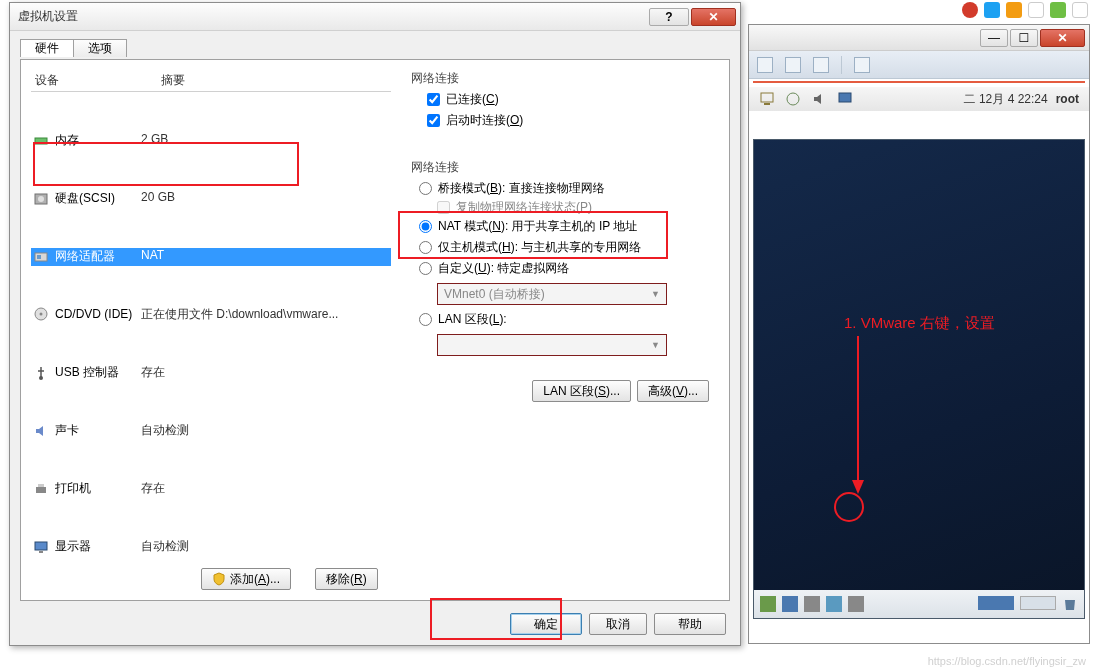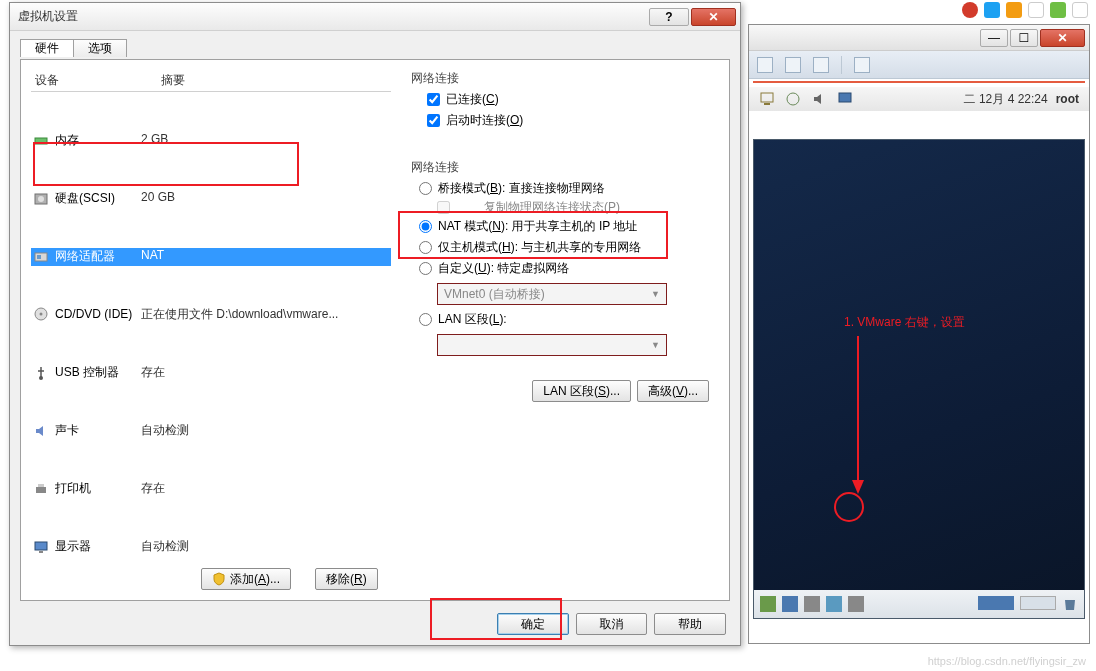--- a/index.html
+++ b/index.html
@@ -33,21 +33,21 @@
 
 
 .rside { position: absolute; left: 390px; top: 10px; right: 10px; }
 .group-title { color:#444; margin-bottom:2px; }
 .chkrow { display:flex; align-items:center; padding:2px 16px; }
 .chkrow input { margin-right:6px; }
 .u { text-decoration: underline; }
 .netgroup { margin-top:28px; }
 .radiorow { display:flex; align-items:center; padding:2px 8px; }
 .radiorow input { margin-right:6px; }
-.subrow { padding-left: 26px; display:flex; align-items:center; color:#888;gap:28px; }
+.subrow { padding-left: 26px; display:flex; align-items:center; color:#888; }
 .subrow input[type=checkbox] { margin-right:6px; }
 .combo { width: 230px; height:22px; border:1px solid #7f1d1d; background:#f4f4f4; color:#888; display:flex; align-items:center; justify-content:space-between; padding:0 6px; margin:4px 0 4px 26px; }
 .combo .arrow { font-size:9px; color:#888; }
 
 .btnrow { position:absolute; right:10px; top:310px; display:flex; gap:6px; }
 .btn { height:22px; padding:0 10px; border:1px solid #8c8c8c; background:linear-gradient(#fdfdfd,#e3e3e3); display:flex; align-items:center; border-radius:2px; cursor:default; }
 
 .addrem { position:absolute; left:180px; bottom:10px; display:flex; gap:24px; }
 
 .bottom-btns { position:absolute; right:14px; bottom:10px; display:flex; gap:7px; }
@@ -62,21 +62,21 @@
 .bgwin .winctrl { width:28px; height:18px; border:1px solid #aaa; background:linear-gradient(#f7f7f7,#e3e3e3); display:flex;align-items:center;justify-content:center;border-radius:2px;}
 .bgwin .winctrl.close { width:45px; background:linear-gradient(#e47365,#c9452b); border-color:#a03020; color:#fff; font-weight:bold;}
 .toolbar2 { height:28px; background:linear-gradient(#e8eef5,#d4dde8); display:flex; align-items:center; gap:12px; padding:0 8px; border-bottom:1px solid #bcc8d4; }
 .toolbar2 .ticon { width:16px; height:16px; border:1px solid #9cb0c4; background:#eef3f8;}
 .vmdesk { position:absolute; left:4px; right:4px; top:114px; bottom:24px; background:linear-gradient(160deg,#14294a,#0d1c36 60%,#0a1527); border:1px solid #4a5a6a;}
 .vmtaskbar { position:absolute; left:0; right:0; bottom:0; height:28px; background:linear-gradient(#eff2f5,#dce2e8); display:flex; align-items:center; padding:0 6px; gap:6px; }
 .vmtaskbar .tsk { width:16px; height:16px; }
 .vmpanel { height:24px; background:linear-gradient(#f6f6f6,#e6e6e6); display:flex; align-items:center; padding:0 10px; gap:10px; color:#333; margin-top:4px;}
 .vmpanel .right { margin-left:auto; display:flex; align-items:center; gap:8px; }
 
-.annot-text { position:absolute; color:#ed1c24; font-size:12px; }
+.annot-text { position:absolute; color:#ed1c24; font-size:15px; }
 .arrow-svg { position:absolute; }
 
 .watermark { position:absolute; right:10px; bottom:4px; color:#d0d0d0; font-size:11px; }
 
 .browser-icons { position:absolute; right:8px; top:2px; display:flex; gap:6px; align-items:center; }
 .browser-icons .bi { width:16px; height:16px; border-radius:3px; }
 
 .circle { position:absolute; border:2px solid #ed1c24; border-radius:50%; width:30px; height:30px; pointer-events:none;}
 </style>
 </head>
@@ -344,21 +344,21 @@
       <div class="btn">
           <span>移除(</span>
           <span class="u">R</span>
           <span>)</span>
         </div>
     </div>
   </div>
 
   <div class="bottom-btns">
     <div class="btn primary" style="width:72px;justify-content:center;">确定</div>
-    <div class="btn" style="width:71px;justify-content:center;">取消</div>
+    <div class="btn" style="width:58px;justify-content:center;">取消</div>
     <div class="btn" style="width:72px;justify-content:center;">帮助</div>
   </div>
 </div>
 
 <div class="redbox" style="left:33px; top:142px; width:266px; height:44px;"></div>
 <div class="redbox" style="left:398px; top:211px; width:270px; height:48px;"></div>
 <div class="redbox" style="left:430px; top:598px; width:132px; height:42px;"></div>
 <div class="circle" style="left:834px; top:492px;"></div>
 
 <div class="annot-text" style="left:844px; top:314px;">1. VMware 右键，设置</div>

